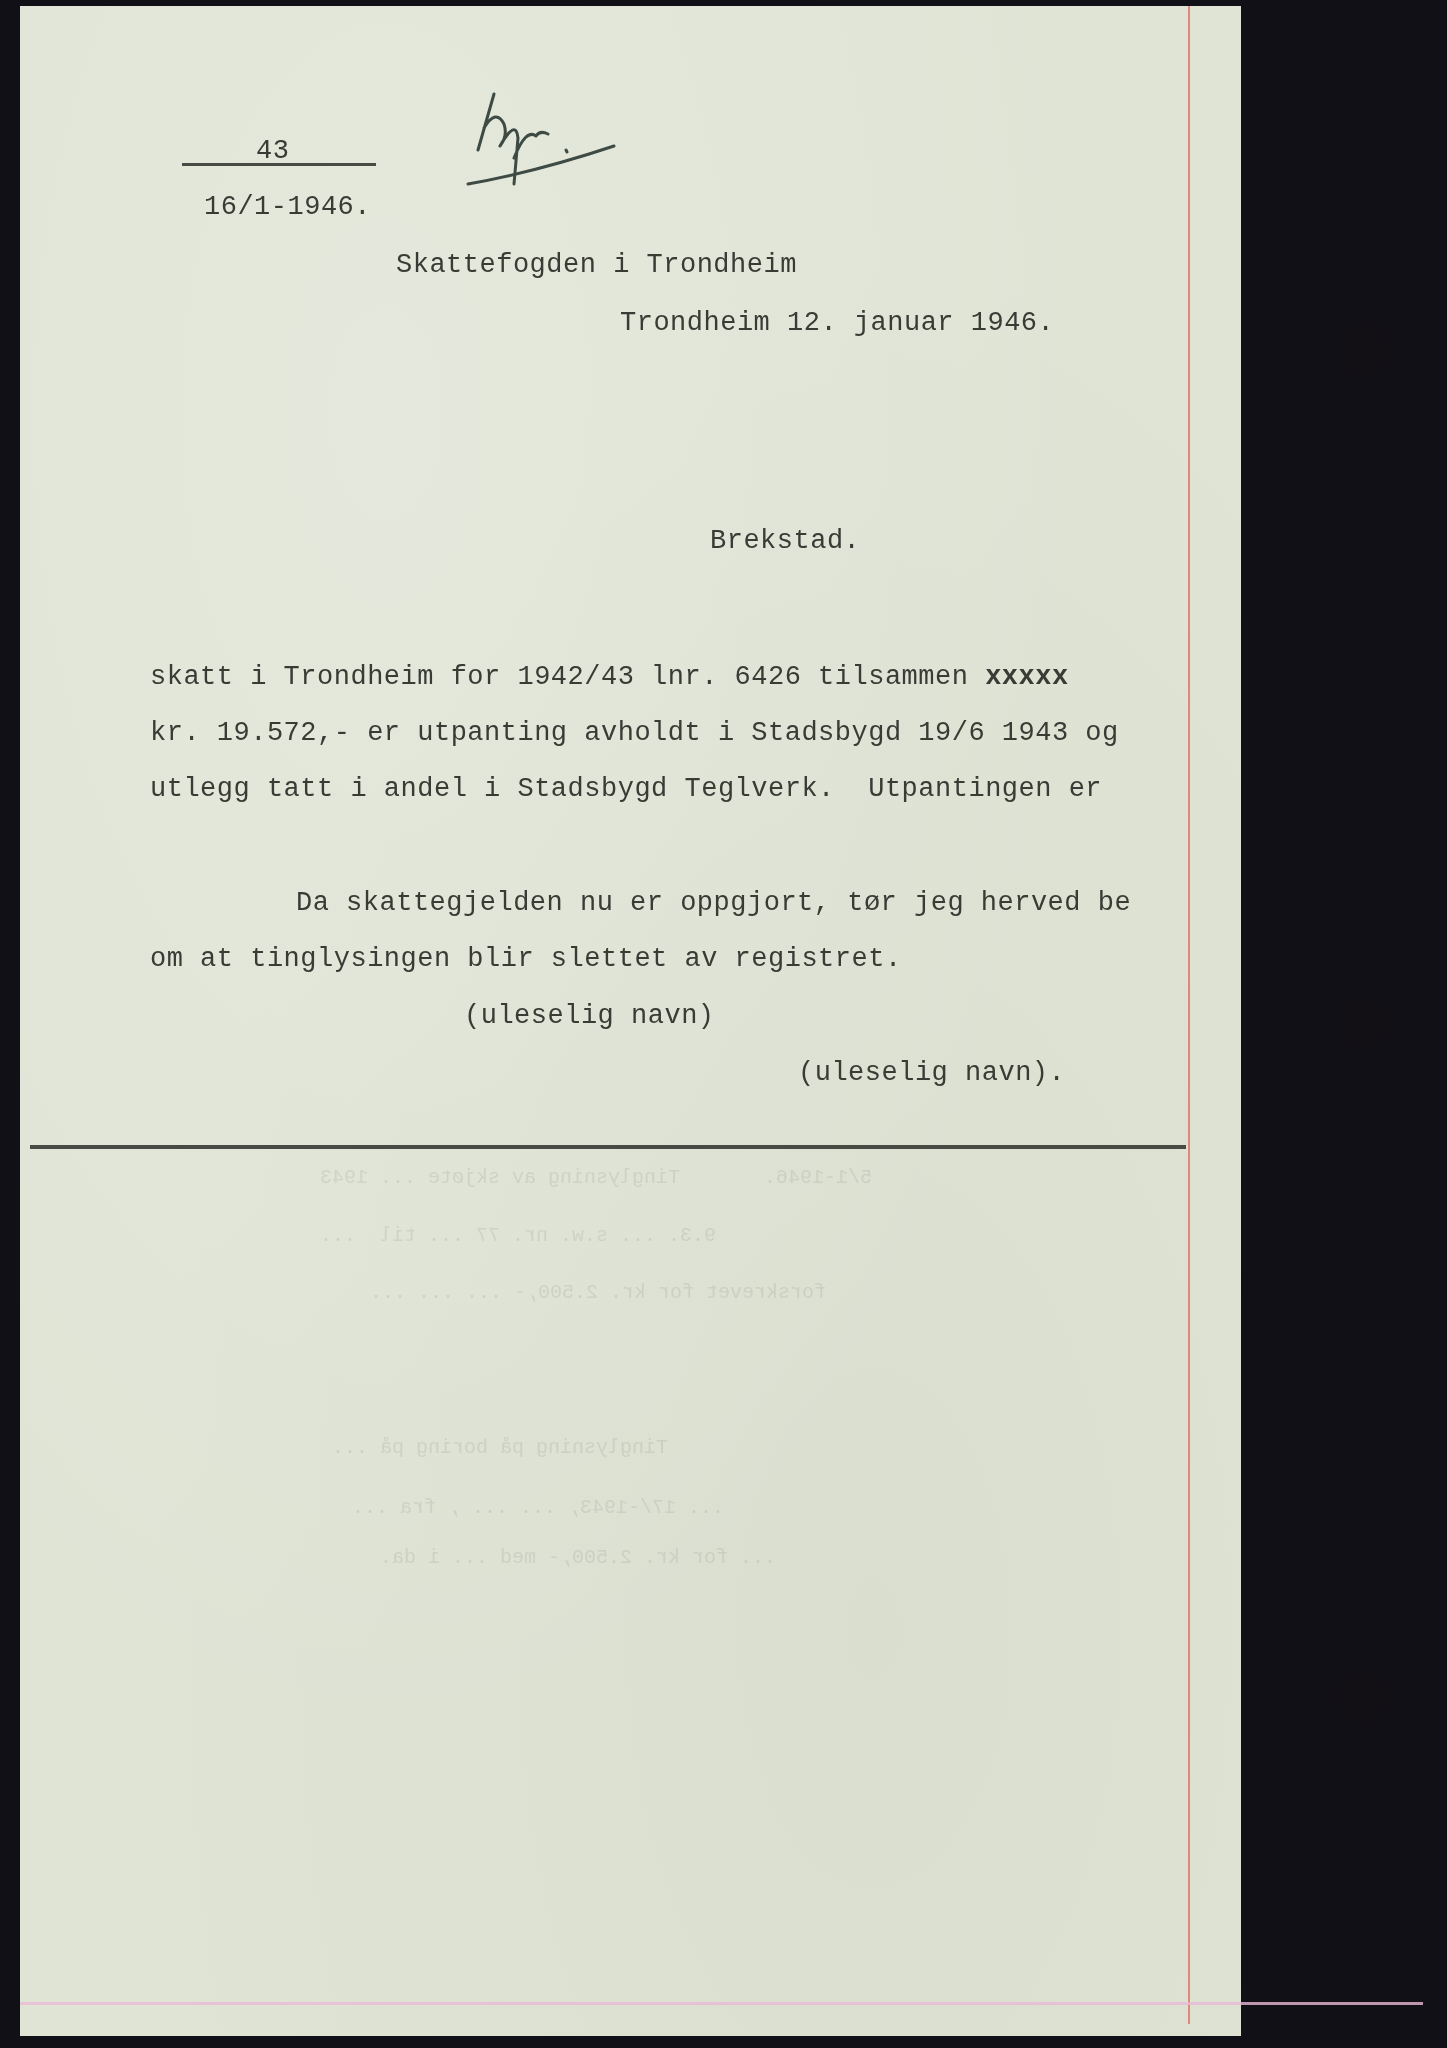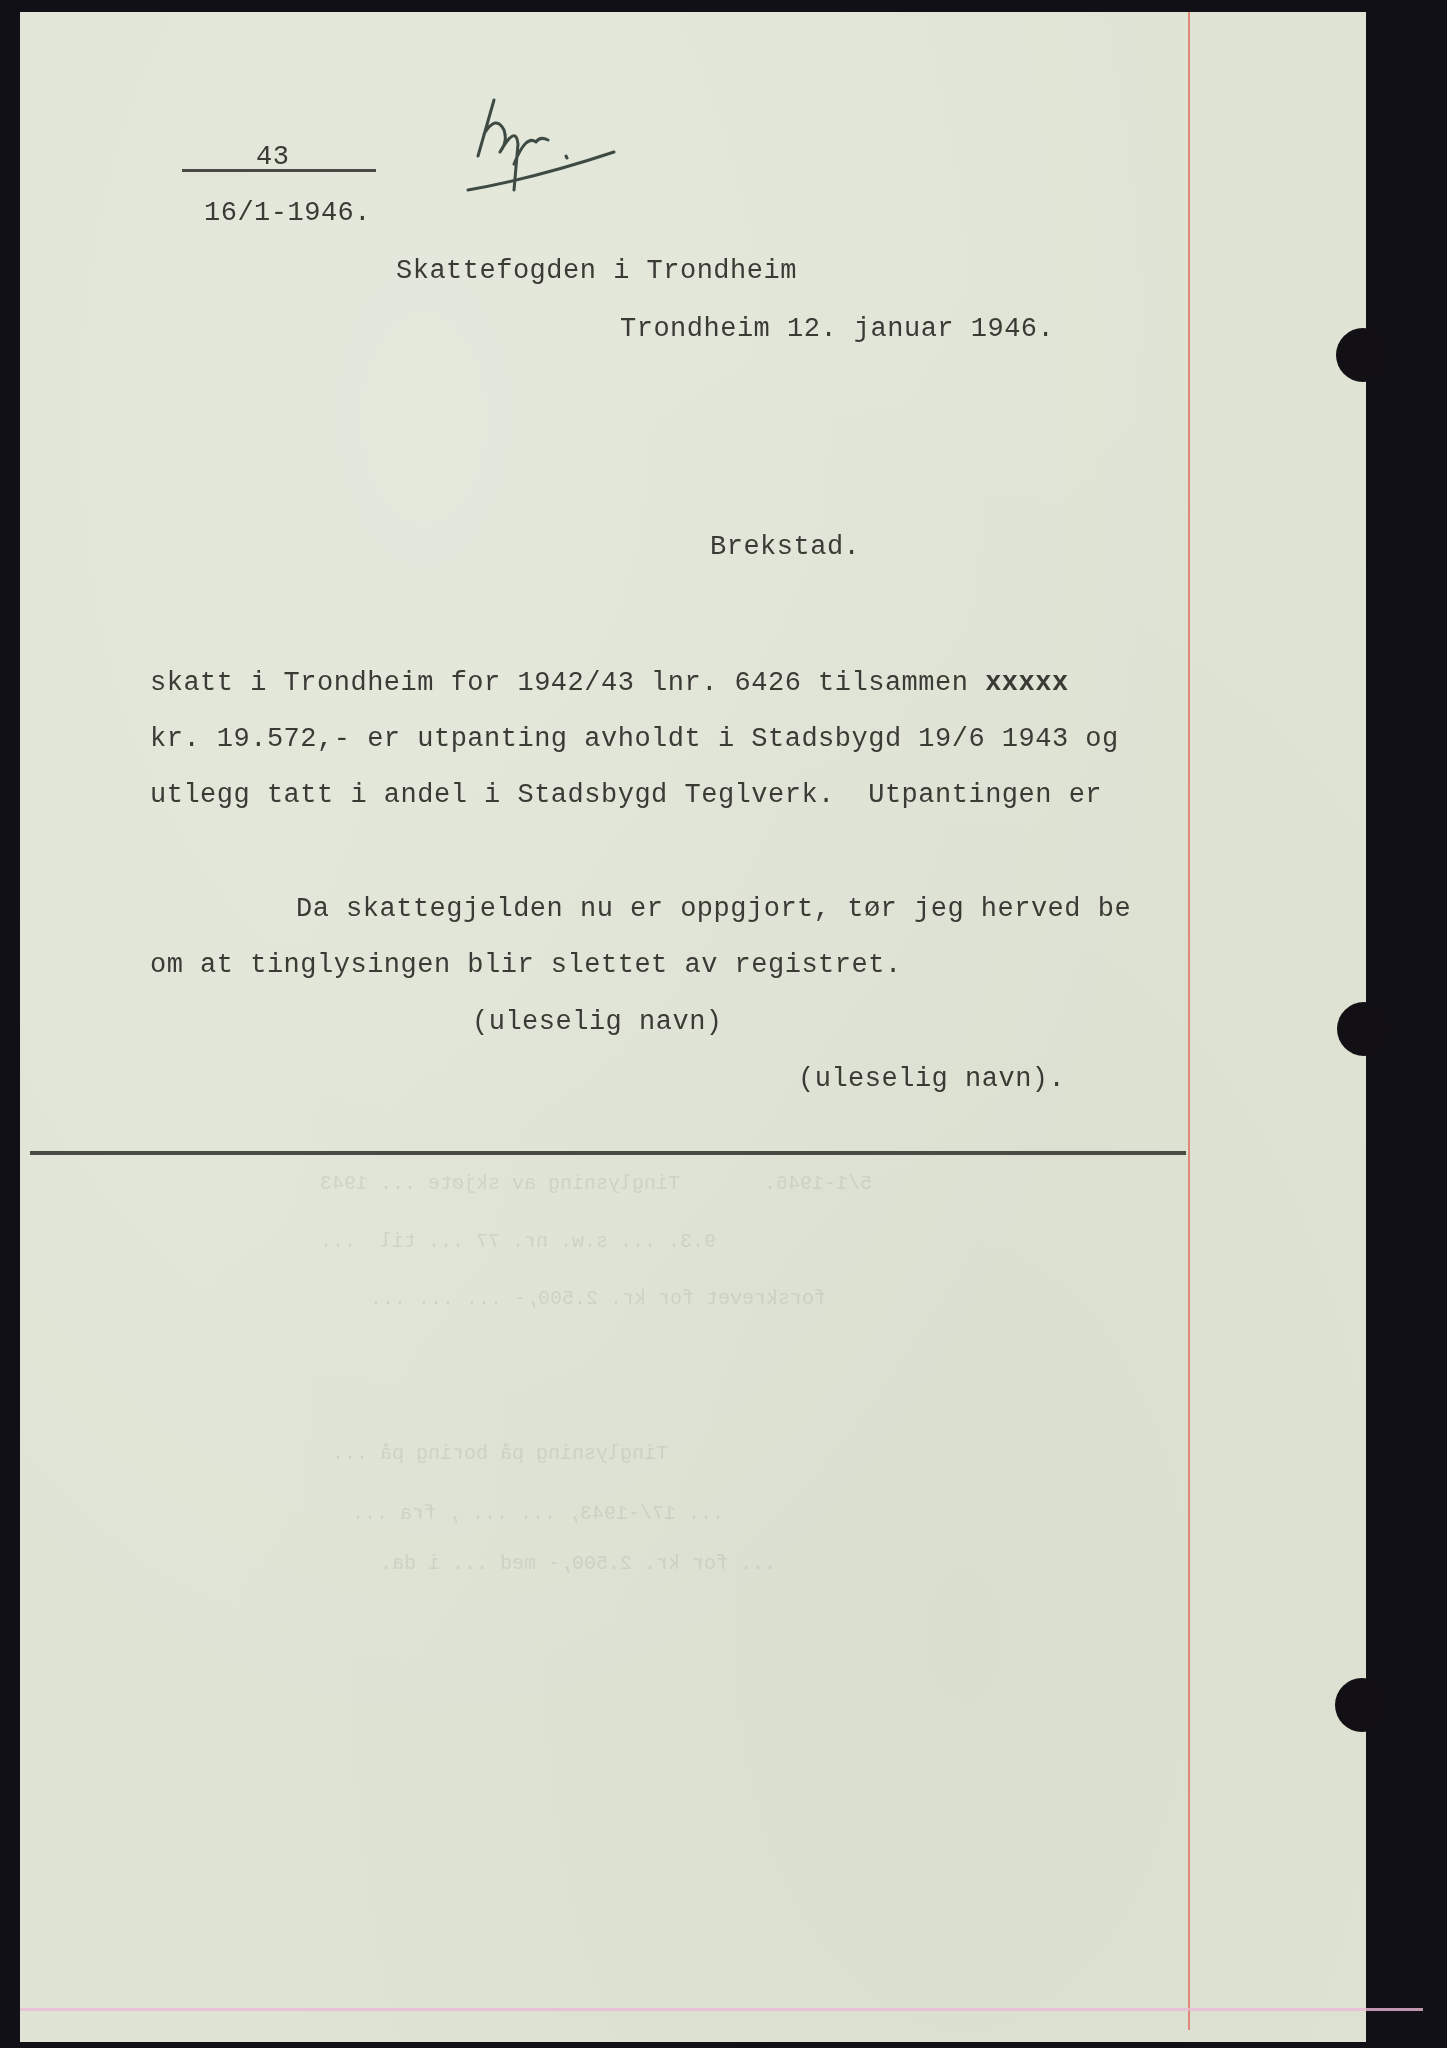--- a/index.html
+++ b/index.html
@@ -9,22 +9,22 @@
     }
     body {
       width: 1447px;
       height: 2048px;
       position: relative;
       overflow: hidden;
     }
     .page {
       position: absolute;
       left: 20px;
-      top: 12px;
-      width: 1346px;
+      top: 6px;
+      width: 1221px;
       height: 2030px;
       background: #dfe4d5;
       background-image:
         radial-gradient(ellipse at 30% 20%, rgba(255,255,255,0.18), rgba(255,255,255,0) 60%),
         radial-gradient(ellipse at 70% 80%, rgba(200,205,190,0.25), rgba(200,205,190,0) 60%);
     }
     .margin-line {
       position: absolute;
       left: 1168px;
       top: 0;
@@ -125,17 +125,17 @@
   <div class="typed" style="left:600px; top:304px;">Trondheim 12. januar 1946.</div>
 
   <div class="typed" style="left:690px; top:522px;">Brekstad.</div>
 
   <div class="typed" style="left:130px; top:658px;"><span>skatt i Trondheim for 1942/43 lnr. 6426 tilsammen </span><span class="struck" style="font-weight:bold;margin-top:26px;">xxxxx</span></div>
   <div class="typed" style="left:130px; top:714px;">kr. 19.572,- er utpanting avholdt i Stadsbygd 19/6 1943 og</div>
   <div class="typed" style="left:130px; top:770px;">utlegg tatt i andel i Stadsbygd Teglverk.  Utpantingen er</div>
   <div class="typed" style="left:276px; top:884px;">Da skattegjelden nu er oppgjort, tør jeg herved be</div>
   <div class="typed" style="left:130px; top:940px;">om at tinglysingen blir slettet av registret.</div>
 
-  <div class="typed" style="left:444px; top:997px;margin-left:8px;">(uleselig navn)</div>
+  <div class="typed" style="left:444px; top:997px;">(uleselig navn)</div>
   <div class="typed" style="left:778px; top:1054px;">(uleselig navn).</div>
 
   <div class="separator-rule"></div>
 </div>
 
 </body></html>

